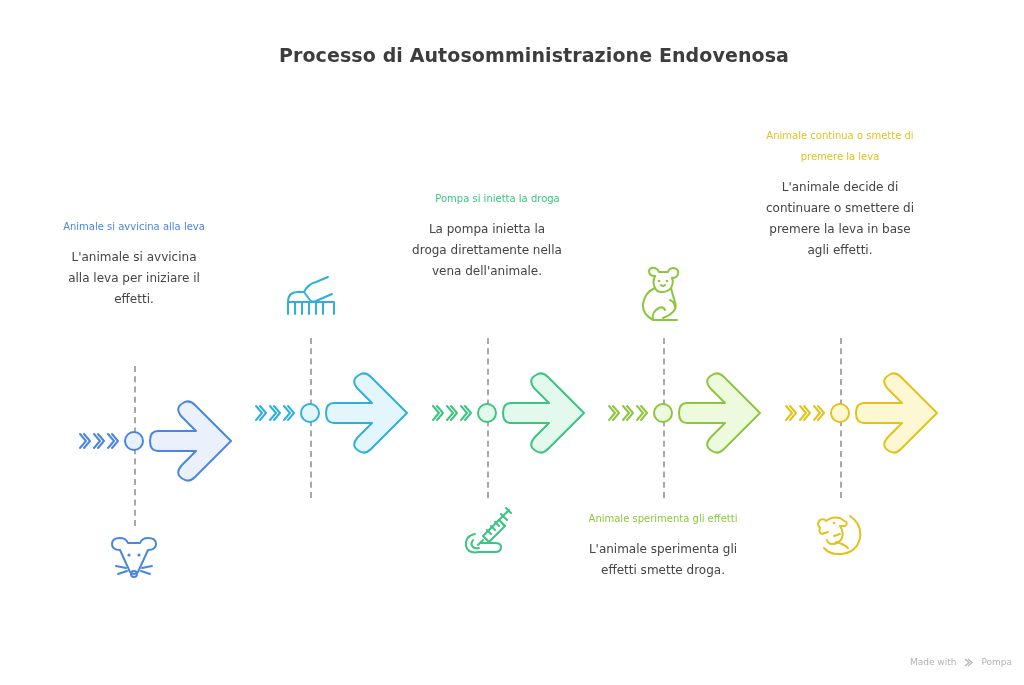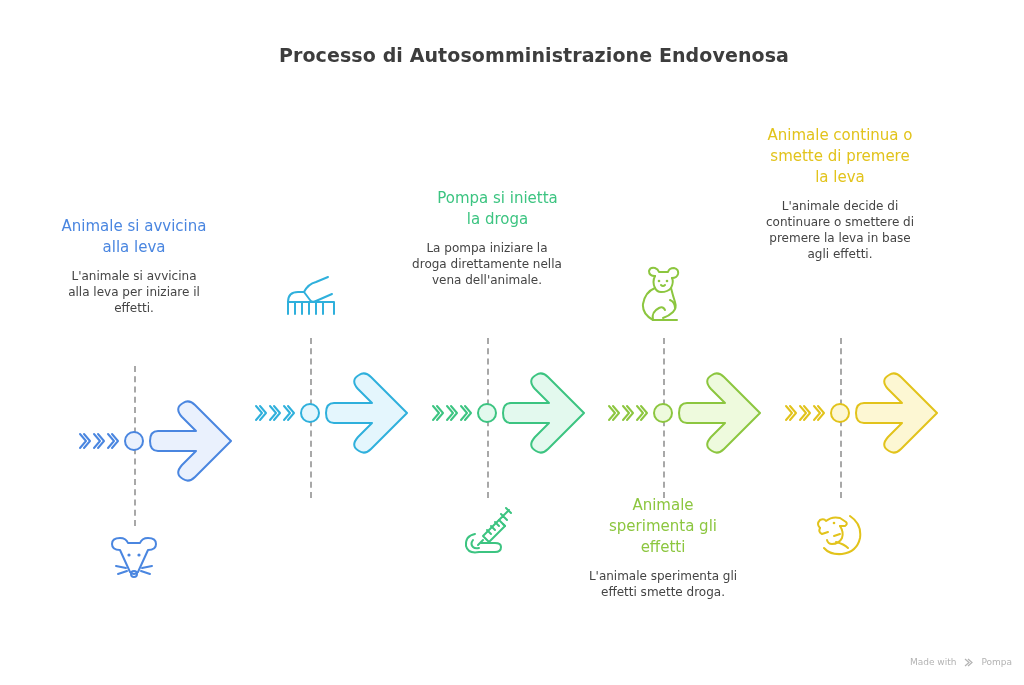--- a/index.html
+++ b/index.html
@@ -3,22 +3,22 @@
   <meta charset="utf-8">
   <style>
     html, body { margin: 0; padding: 0; background: #ffffff; }
     body { width: 1024px; height: 685px; position: relative; overflow: hidden; font-family: "DejaVu Sans", sans-serif; }
     .title {
       position: absolute; left: 0; top: 44px; width: 1068px; text-align: center;
       font-size: 19px; font-weight: bold; color: #3d3d3d; letter-spacing: 0.1px;
     }
     .step { position: absolute; top: 0; width: 176px; height: 685px; }
     .stext { position: absolute; width: 150px; left: -75px; text-align: center; }
-    .shead { font-size: 15px; line-height: 21px; }
-    .sdesc { font-size: 12px; line-height: 16px; color: #444444; margin-top: 10px; }
+    .shead { font-size: 10px; line-height: 21px; }
+    .sdesc { font-size: 12px; line-height: 21px; color: #444444; margin-top: 10px; }
     .vline { position: absolute; left: 0; width: 0; border-left: 2px dashed #a8a8a8; top: 338px; height: 160px; }
     .flow { position: absolute; left: -56px; top: 370px; }
     .icon { position: absolute; }
     .footer {
       position: absolute; right: 12px; bottom: 18px; font-size: 9px; color: #b3b3b3;
       display: flex; align-items: flex-end; gap: 8px;
     }
   </style>
 </head>
 <body>
@@ -72,21 +72,21 @@
     </g>
   </svg>
   <svg class="flow" style="left:14px;top:370px;" width="92" height="90" viewBox="0 0 92 90">
     <path d="M10 33 L48 33 L34 19 Q26 10 35 5 Q41 1 47 7 L83 43 L47 79 Q41 85 35 81 Q26 76 34 67 L48 53 L10 53 Q2 53 2 43 Q2 33 10 33 Z" fill="#e4f6fd" stroke="#2fb0dc" stroke-width="2" stroke-linejoin="round"></path>
   </svg>
 </div>
 
 <div class="step" style="left:487px;">
   <div class="stext" style="top:188px;">
     <div class="shead" style="color:#3cc481;margin-left:21px;">Pompa si inietta la droga</div>
-    <div class="sdesc">La pompa iniziare la droga direttamente nella vena dell'animale.</div>
+    <div class="sdesc">La pompa inietta la droga direttamente nella vena dell'animale.</div>
   </div>
   <div class="vline"></div>
   <svg class="flow" width="110" height="90" viewBox="0 0 110 90">
     <g fill="none" stroke="#3cc481" stroke-width="2" stroke-linejoin="round" stroke-linecap="round">
       <path d="M2 36 L8 43 L2 50 M6 36 L12 43 L6 50"></path>
       <path d="M16 36 L22 43 L16 50 M20 36 L26 43 L20 50"></path>
       <path d="M30 36 L36 43 L30 50 M34 36 L40 43 L34 50"></path>
       <circle cx="56" cy="43" r="9" fill="#e3f9ee"></circle>
     </g>
   </svg>
@@ -124,21 +124,21 @@
     <g fill="none" stroke="#8cc63f" stroke-width="2" stroke-linejoin="round" stroke-linecap="round">
       <path d="M2 36 L8 43 L2 50 M6 36 L12 43 L6 50"></path>
       <path d="M16 36 L22 43 L16 50 M20 36 L26 43 L20 50"></path>
       <path d="M30 36 L36 43 L30 50 M34 36 L40 43 L34 50"></path>
       <circle cx="56" cy="43" r="9" fill="#eefadd"></circle>
     </g>
   </svg>
   <svg class="flow" style="left:14px;top:370px;" width="92" height="90" viewBox="0 0 92 90">
     <path d="M10 33 L48 33 L34 19 Q26 10 35 5 Q41 1 47 7 L83 43 L47 79 Q41 85 35 81 Q26 76 34 67 L48 53 L10 53 Q2 53 2 43 Q2 33 10 33 Z" fill="#eefadd" stroke="#8cc63f" stroke-width="2" stroke-linejoin="round"></path>
   </svg>
-  <div class="stext" style="top:495px;">
+  <div class="stext" style="top:508px;">
     <div class="shead" style="color:#8cc63f;">Animale sperimenta gli effetti</div>
     <div class="sdesc">L'animale sperimenta gli effetti smette droga.</div>
   </div>
 </div>
 
 <div class="step" style="left:840px;">
   <div class="stext" style="top:125px;">
     <div class="shead" style="color:#e2c31b;">Animale continua o smette di premere la leva</div>
     <div class="sdesc">L'animale decide di continuare o smettere di premere la leva in base agli effetti.</div>
   </div>

